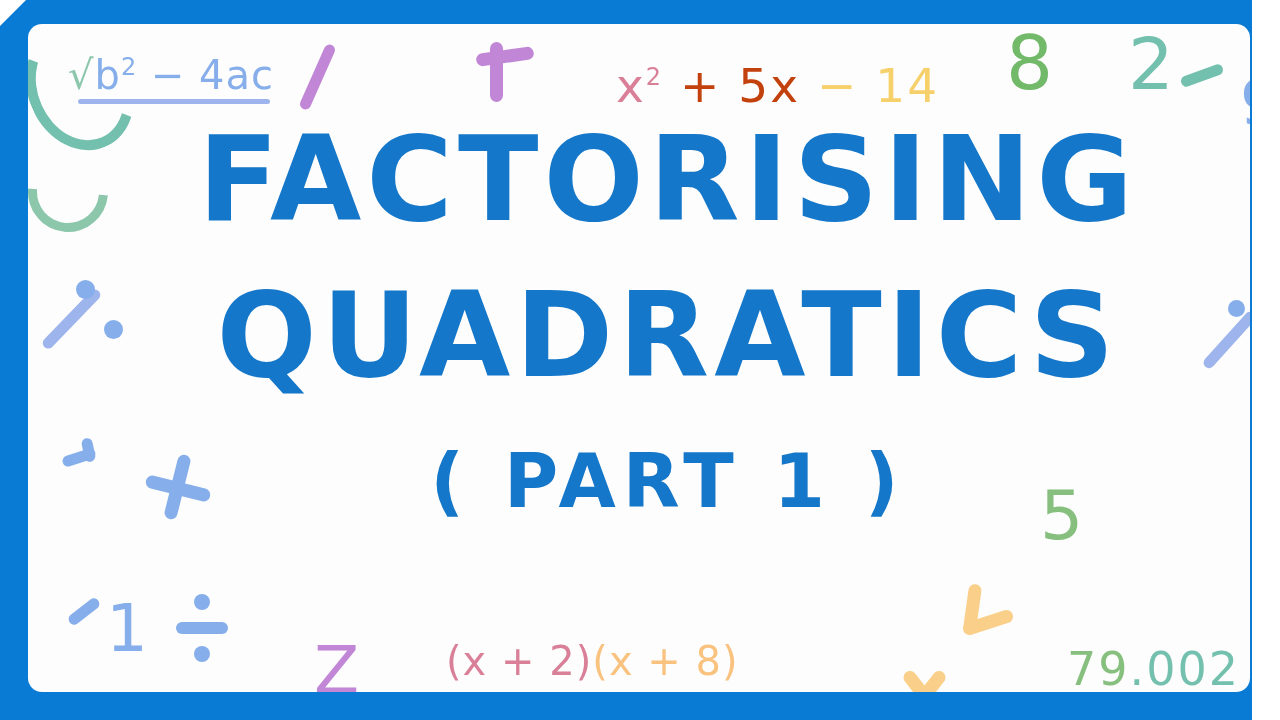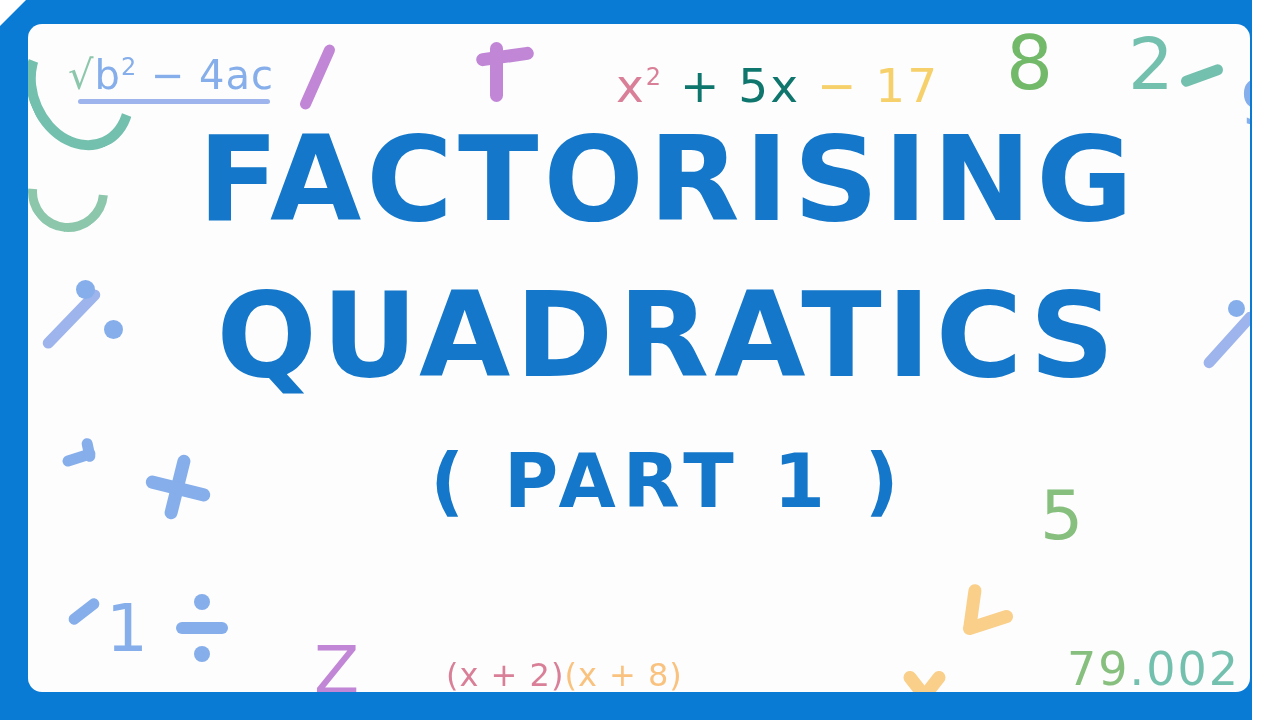--- a/index.html
+++ b/index.html
@@ -92,22 +92,22 @@
   .sup { font-size: 24px; vertical-align: super; }
 
   .d-quad {
     left: 588px;
     top: 34px;
     font-size: 47px;
     letter-spacing: 2px;
   }
   .d-factored {
     left: 418px;
-    top: 632px;
-    font-size: 32px;
+    top: 614px;
+    font-size: 40px;
     letter-spacing: 1px;
   }
   .d-decimal {
     left: 1039px;
     top: 618px;
     font-size: 46px;
     letter-spacing: 2px;
   }
   .d-five  { left: 1012px; top: 452px; font-size: 68px; color: #86bf7e; }
   .d-eight { left: 978px;  top: -4px;  font-size: 74px; color: #72b96a; }
@@ -197,21 +197,21 @@
   <div id="card">
 
     <div id="doodle-layer">
 
       <div class="doodle d-formula">
         <span class="frac-top"><span style="color:#8cc7ac">√</span><span style="color:#85aeea">b</span><span class="sup" style="color:#85aeea">2</span><span style="color:#85aeea"> − 4ac</span></span>
         <span class="frac-bar"></span>
       </div>
 
       <div class="doodle d-quad">
-        <span style="color:#d98098">x</span><span class="sup" style="color:#d98098">2</span><span style="color:#0f766e"> + 5x</span><span style="color:#f6d06a"> − 17</span>
+        <span style="color:#d98098">x</span><span class="sup" style="color:#d98098">2</span><span style="color:#c2410c"> + 5x</span><span style="color:#f6d06a"> − 14</span>
       </div>
 
       <div class="doodle d-factored">
         <span style="color:#d98098">(x + 2)</span><span style="color:#f9c27f">(x + 8)</span>
       </div>
 
       <div class="doodle d-decimal">
         <span style="color:#86bf7e">79</span><span style="color:#74c0ae">.002</span>
       </div>
 

